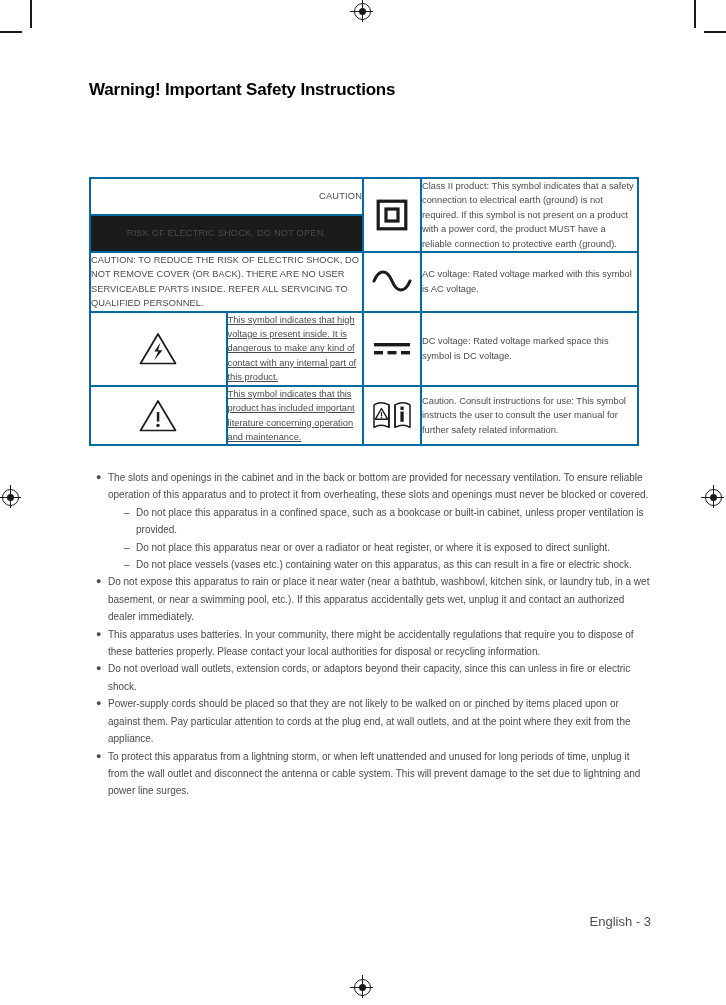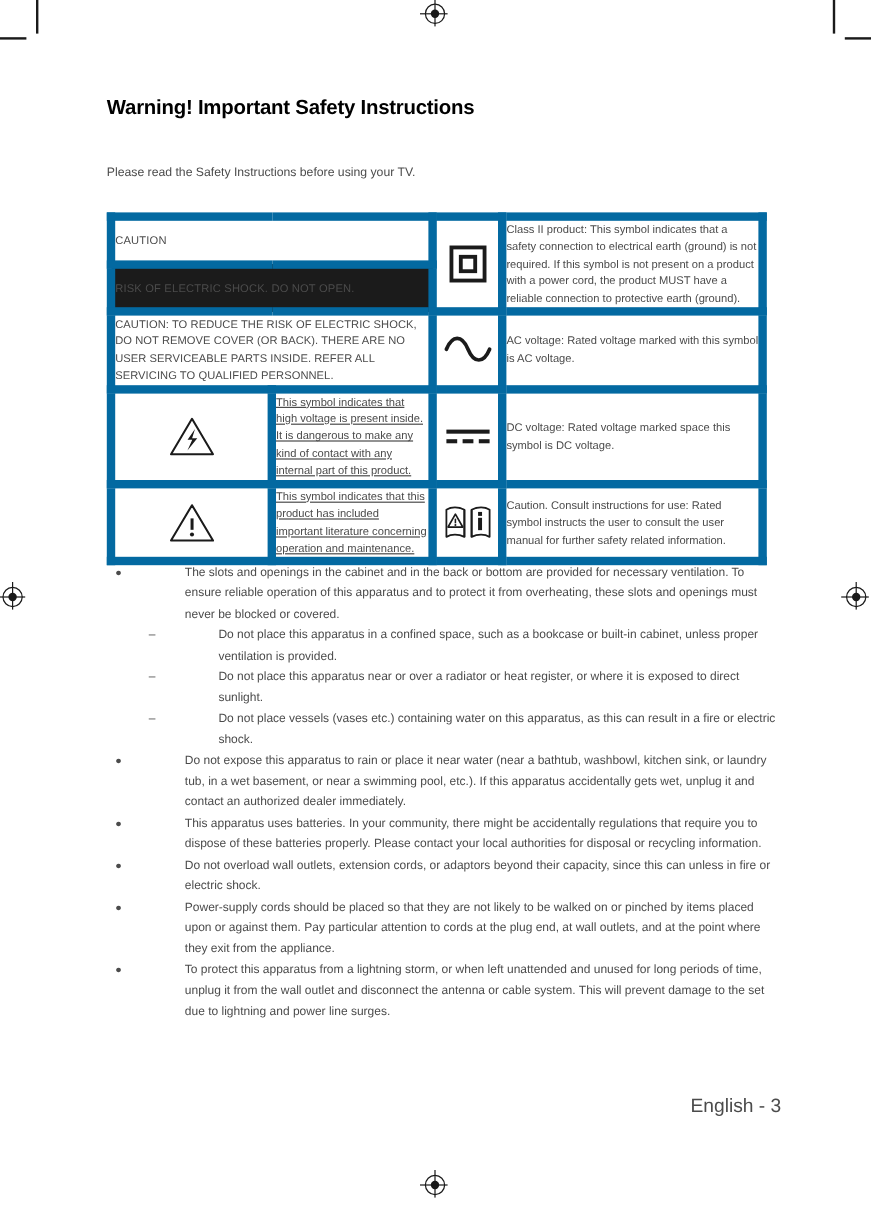--- a/index.html
+++ b/index.html
@@ -59,42 +59,43 @@
 
   
   table.symbol-table {
     position: absolute;
     top: 177px; left: 0;
     width: 550px;
     border-collapse: collapse;
     table-layout: fixed;
   }
   table.symbol-table td {
-    border: 7px solid #0369a1;
+    border: 2px solid #0369a1;
     padding: 0;
     vertical-align: middle;
     font-size: 9.3px;
     line-height: 14.4px;
     color: #4b4b4b;
   }
   td.cap-icon   { width: 58px;  text-align: center; }
   td.cap-text   { width: 217px; padding: 7px 9px 7px 8px; text-decoration: underline; }
   td.sym-icon   { width: 58px;  text-align: center; }
   td.sym-text   { width: 217px; padding: 7px 9px 7px 9px; }
 
   td.caution-head {
-    text-align: left;
+    text-align: right;
     padding: 7px 6px 7px 6px;
     font-size: 9.3px;
     letter-spacing: 0.15px;
     color: #3d3d3d;
   }
   td.caution-band {
     background: #1b1b1b;
     color: #ffffff;
+    text-align: center;
     padding: 22px 6px 22px 6px;
     font-size: 9.3px;
     letter-spacing: 0.15px;
     border-left-color: #1b1b1b;
     border-right-color: #1b1b1b;
   }
   td.caution-body {
     padding: 8px 9px 8px 8px;
     font-size: 9.3px;
     line-height: 15px;
@@ -119,28 +120,28 @@
   .li-row.lvl1 { padding-left: 7px; }
   .li-row.lvl2 { padding-left: 35px; }
   .li-mark {
     flex: 0 0 auto;
     width: 12px;
     text-align: left;
     font-size: 10px;
     line-height: 17.4px;
   }
   .li-row.lvl1 .li-mark { font-size: 9px; }
-  .li-body { flex: 1 1 auto; margin-left: 46px; }
+  .li-body { flex: 1 1 auto; }
 
   
   .footer-page {
     position: absolute;
     top: 914px; left: 0; width: 562px;
     text-align: right;
-    font-size: 16px;
+    font-size: 13px;
     color: #4b4b4b;
   }
 </style>
 </head>
 <body>
 
 <div class="crop-mark" style="left:30px; top:0;   width:1.6px; height:28px;"></div>
 <div class="crop-mark" style="left:0;    top:31px; width:22px;  height:1.6px;"></div>
 <div class="crop-mark" style="left:694px; top:0;   width:1.6px; height:28px;"></div>
 <div class="crop-mark" style="left:704px; top:31px; width:22px;  height:1.6px;"></div>
@@ -156,21 +157,20 @@
 </div>
 <div class="reg-mark" style="left:354px; top:979px;">
   <div class="reg-dot"></div>
 </div>
 
 <div class="page">
 
   <h1 class="page-title">Warning! Important Safety Instructions</h1>
 
   <div class="intro">
-    <div>Please read the Safety Instructions before using your TV.</div>
   </div>
 
   <table class="symbol-table">
     <tbody>
 
       <tr>
         <td class="caution-head" colspan="2">CAUTION</td>
         <td class="sym-icon" rowspan="2">
           <svg class="sym" width="34" height="34" viewBox="0 0 34 34">
             <rect x="3.2" y="3.2" width="27.6" height="27.6" fill="none" stroke="#1b1b1b" stroke-width="3.2"></rect>
@@ -228,21 +228,21 @@
             <path d="M40 4.8 C 36 2.2, 30 2.2, 25 4.8 L25 27.4 C 30 24.8, 36 24.8, 40 27.4 Z" fill="none" stroke="#1b1b1b" stroke-width="1.5" stroke-linejoin="round"></path>
             <line x1="19" y1="4.8" x2="19" y2="27.4" stroke="#1b1b1b" stroke-width="1.5"></line>
             <line x1="25" y1="4.8" x2="25" y2="27.4" stroke="#1b1b1b" stroke-width="1.5"></line>
             <path d="M11.5 8.5 L17.6 19.2 L5.4 19.2 Z" fill="none" stroke="#1b1b1b" stroke-width="1.4" stroke-linejoin="round"></path>
             <rect x="10.85" y="12.2" width="1.3" height="3.9" fill="#1b1b1b"></rect>
             <circle cx="11.5" cy="17.5" r="0.85" fill="#1b1b1b"></circle>
             <rect x="30.4" y="11.5" width="3.3" height="10.3" fill="#1b1b1b"></rect>
             <rect x="30.4" y="6.6" width="3.3" height="3.3" fill="#1b1b1b"></rect>
           </svg>
         </td>
-        <td class="sym-text">Caution. Consult instructions for use: Rated symbol instructs the user to consult the user manual for further safety related information.</td>
+        <td class="sym-text">Caution. Consult instructions for use: This symbol instructs the user to consult the user manual for further safety related information.</td>
       </tr>
     </tbody>
   </table>
 
   <div class="safety-list">
       <div class="li-row lvl1">
         <span class="li-mark">●</span>
         <span class="li-body">The slots and openings in the cabinet and in the back or bottom are provided for necessary ventilation. To ensure reliable operation of this apparatus and to protect it from overheating, these slots and openings must never be blocked or covered.</span>
       </div>
       <div class="li-row lvl2">

